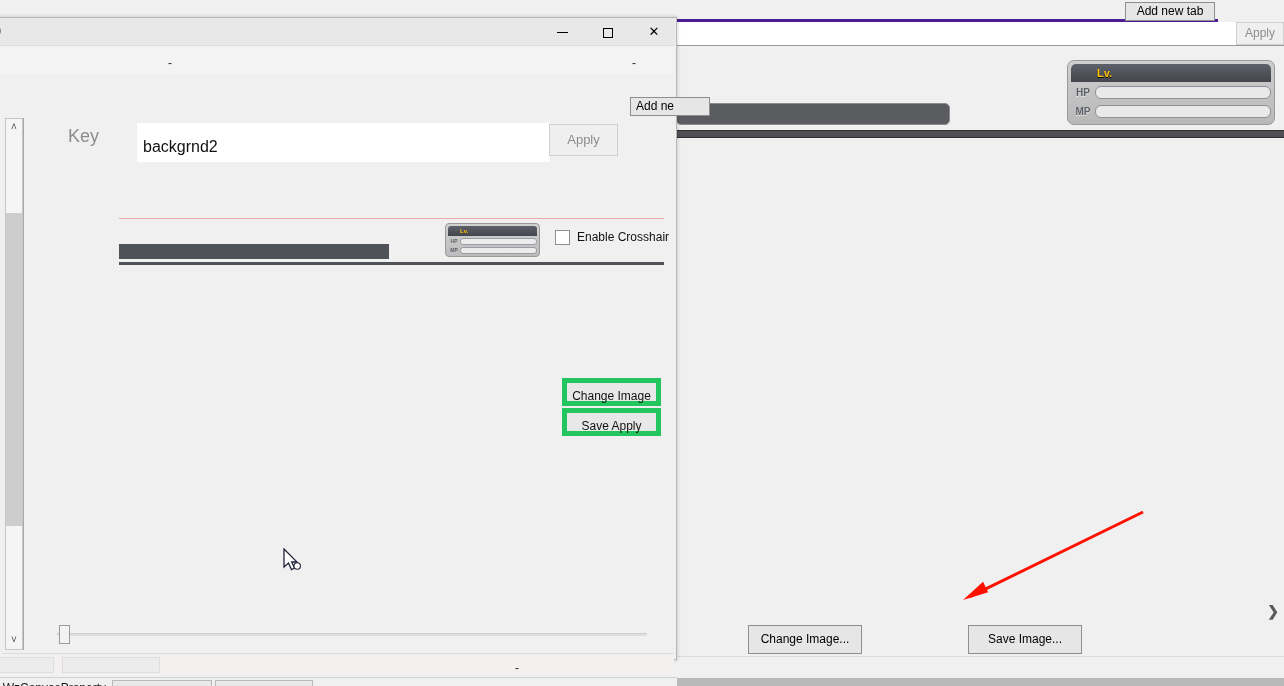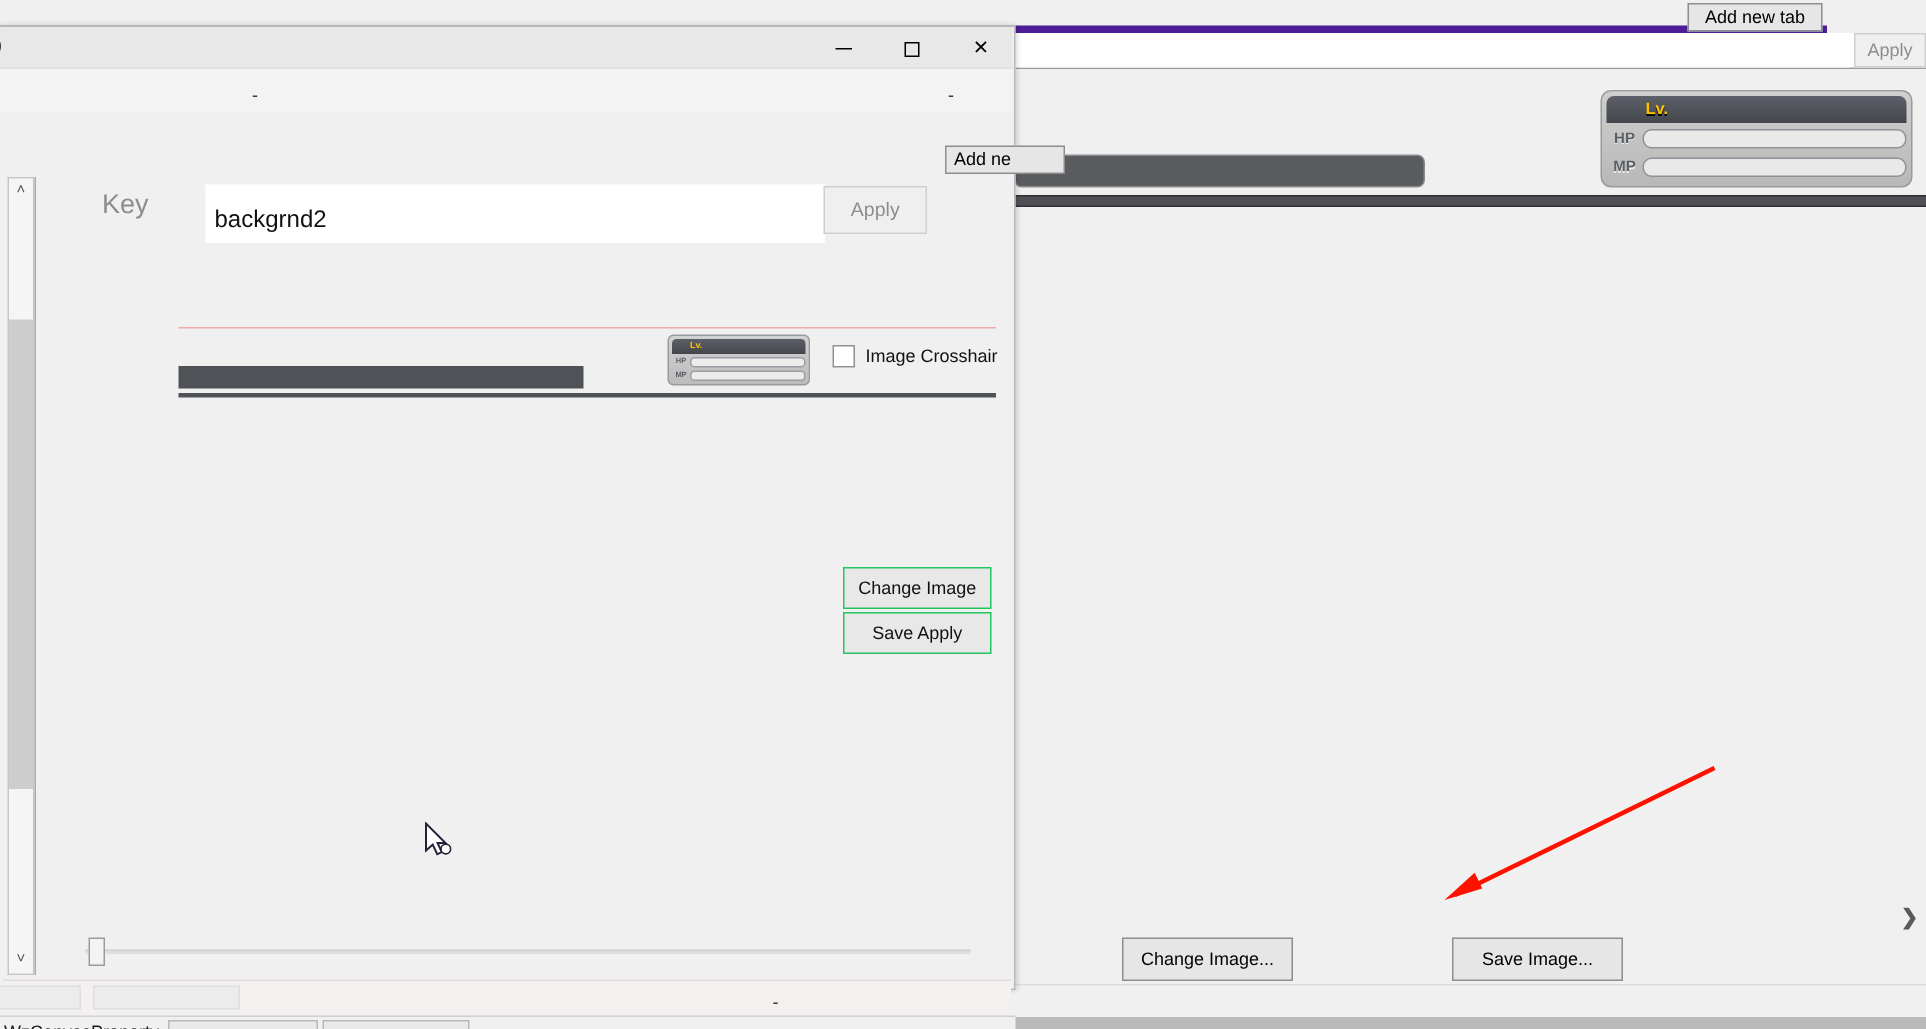--- a/index.html
+++ b/index.html
@@ -15,21 +15,21 @@
   }
   #root { position: relative; width: 1284px; height: 686px; }
 
   
   .bg-window {
     position: absolute; left: 0; top: 0; width: 1284px; height: 686px;
     background: #f0f0f0;
   }
   .bg-toprow {
     position: absolute; left: 0; top: 0; width: 1218px; height: 22px;
-    background: #f0f0f0; border-bottom: 5px solid #4c1d95;
+    background: #f0f0f0; border-bottom: 3px solid #4c1d95;
   }
   .addnewtab-btn {
     position: absolute; right: 3px; top: 2px;
     width: 90px; height: 19px;
     background: #e6e6e6;
     border: 1px solid #8e8e8e;
     font-size: 12px;
     text-align: center; line-height: 17px;
     color: #000;
   }
@@ -257,21 +257,21 @@
     position: absolute; left: 555px; top: 212px; width: 15px; height: 15px;
     background: #ffffff; border: 1px solid #8f8f8f;
   }
   .crosshair-label {
     position: absolute; left: 577px; top: 212px; font-size: 12px; color: #111;
   }
 
   
   .dlg-imgbtn {
     position: absolute; left: 562px; width: 99px; height: 28px;
-    background: #e8e8e8; border: 1px solid #22c55e;
+    background: #e8e8e8; border: 5px solid #22c55e;
     font-size: 12px; text-align: center; line-height: 26px; color: #111;
   }
   #dlg-change-image { top: 360px; }
   #dlg-save-image   { top: 390px; }
 
   
   .dlg-slider-track {
     position: absolute; left: 57px; top: 615px; width: 590px; height: 3px;
     background: #dedede; border-top: 1px solid #cfcfcf;
   }
@@ -406,21 +406,21 @@
         <div class="rowlabel">HP</div>
         <div class="bar"></div>
       </div>
       <div class="row">
         <div class="rowlabel">MP</div>
         <div class="bar"></div>
       </div>
     </div>
 
     <div class="crosshair-box"></div>
-    <div class="crosshair-label">Image Crosshair</div>
+    <div class="crosshair-label">Enable Crosshair</div>
 
     <div class="dlg-imgbtn" id="dlg-change-image">Change Image</div>
     <div class="dlg-imgbtn" id="dlg-save-image">Save Apply</div>
 
     <div class="dlg-slider-track"></div>
     <div class="dlg-slider-thumb"></div>
 
     <div class="dlg-status">
       <div class="cell" id="dlg-status-cell-1"></div>
       <div class="cell" id="dlg-status-cell-2"></div>

